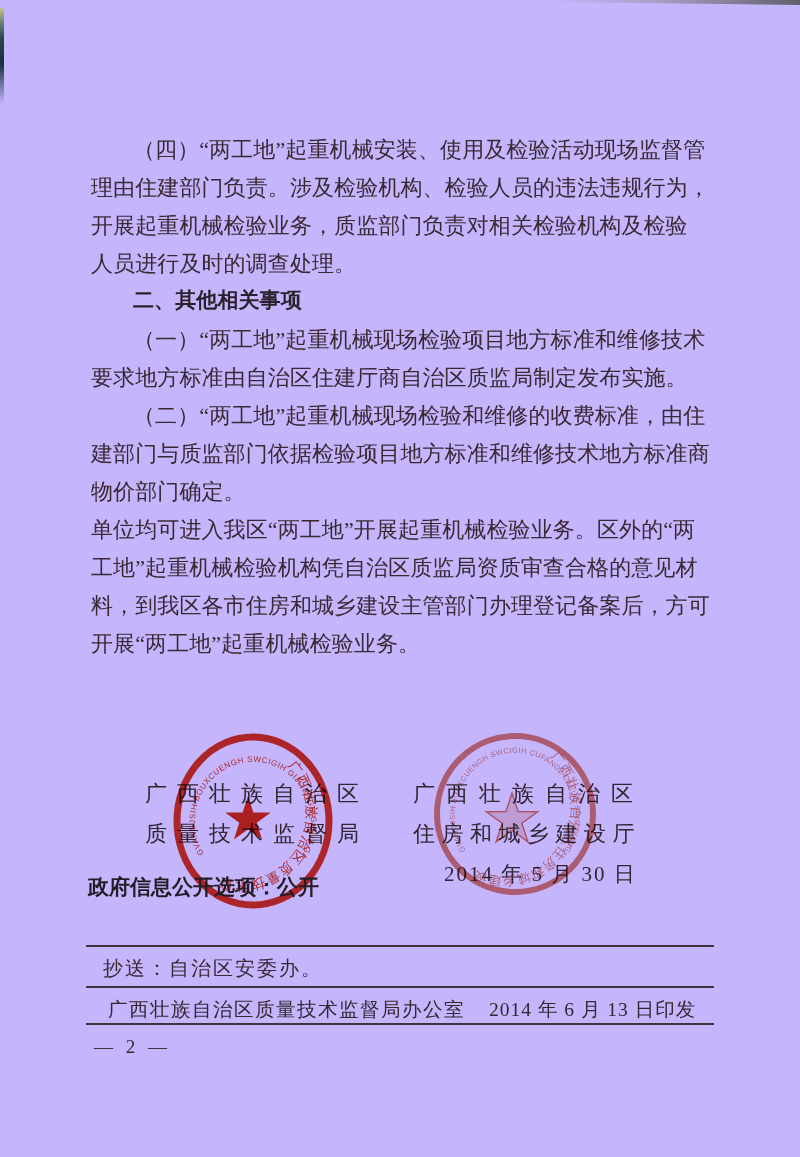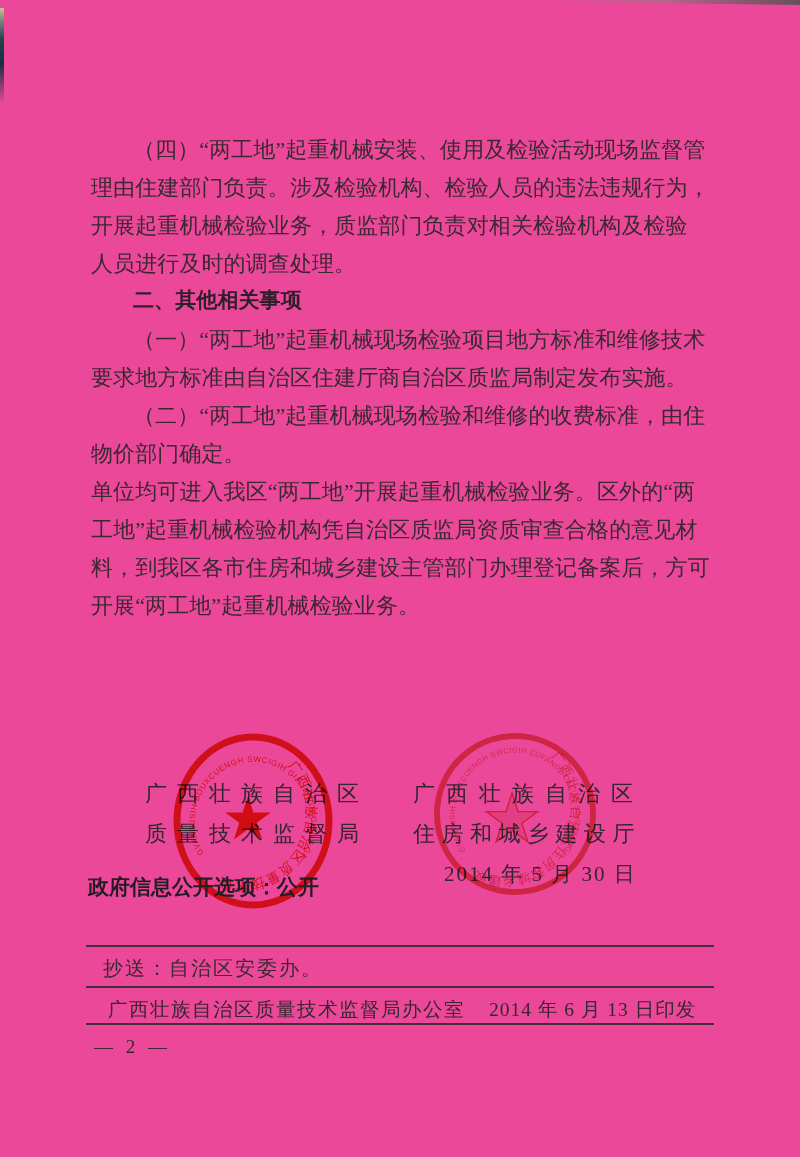--- a/index.html
+++ b/index.html
@@ -1,20 +1,20 @@
 <!DOCTYPE html>
 <html><head>
 <meta charset="utf-8">
 <style>
   html,body{margin:0;padding:0;background:#e9e9e9;}
   .page{
     position:relative;
     width:800px;height:1157px;
     margin:0 auto;
-    background:#ec4899;
+    background:#c4b5fd;
     overflow:hidden;
     font-family:"Liberation Serif","DejaVu Serif",serif;
     color:#3a2833;
   }
   
   .edge-left{
     position:absolute;left:0;top:8px;width:4px;height:96px;
     background:linear-gradient(180deg,#cfc08f 0%,#7d8d80 12%,#27454f 32%,#16303c 58%,rgba(255,255,255,0) 100%);
   }
   .edge-top-right{
@@ -82,20 +82,21 @@
 
   <div class="doc-body">
     <div class="bline indent">（四）“两工地”起重机械安装、使用及检验活动现场监督管</div>
     <div class="bline">理由住建部门负责。涉及检验机构、检验人员的违法违规行为，</div>
     <div class="bline">开展起重机械检验业务，质监部门负责对相关检验机构及检验</div>
     <div class="bline">人员进行及时的调查处理。</div>
     <div class="bline indent bold">二、其他相关事项</div>
     <div class="bline indent">（一）“两工地”起重机械现场检验项目地方标准和维修技术</div>
     <div class="bline">要求地方标准由自治区住建厅商自治区质监局制定发布实施。</div>
     <div class="bline indent">（二）“两工地”起重机械现场检验和维修的收费标准，由住</div>
+    <div class="bline">建部门与质监部门依据检验项目地方标准和维修技术地方标准商</div>
     <div class="bline">物价部门确定。</div>
     <div class="bline">单位均可进入我区“两工地”开展起重机械检验业务。区外的“两</div>
     <div class="bline">工地”起重机械检验机构凭自治区质监局资质审查合格的意见材</div>
     <div class="bline">料，到我区各市住房和城乡建设主管部门办理登记备案后，方可</div>
     <div class="bline">开展“两工地”起重机械检验业务。</div>
   </div>
 
   <div class="sig sig-left">
     <div class="srow">广西壮族自治区</div>
     <div class="srow">质量技术监督局</div>

